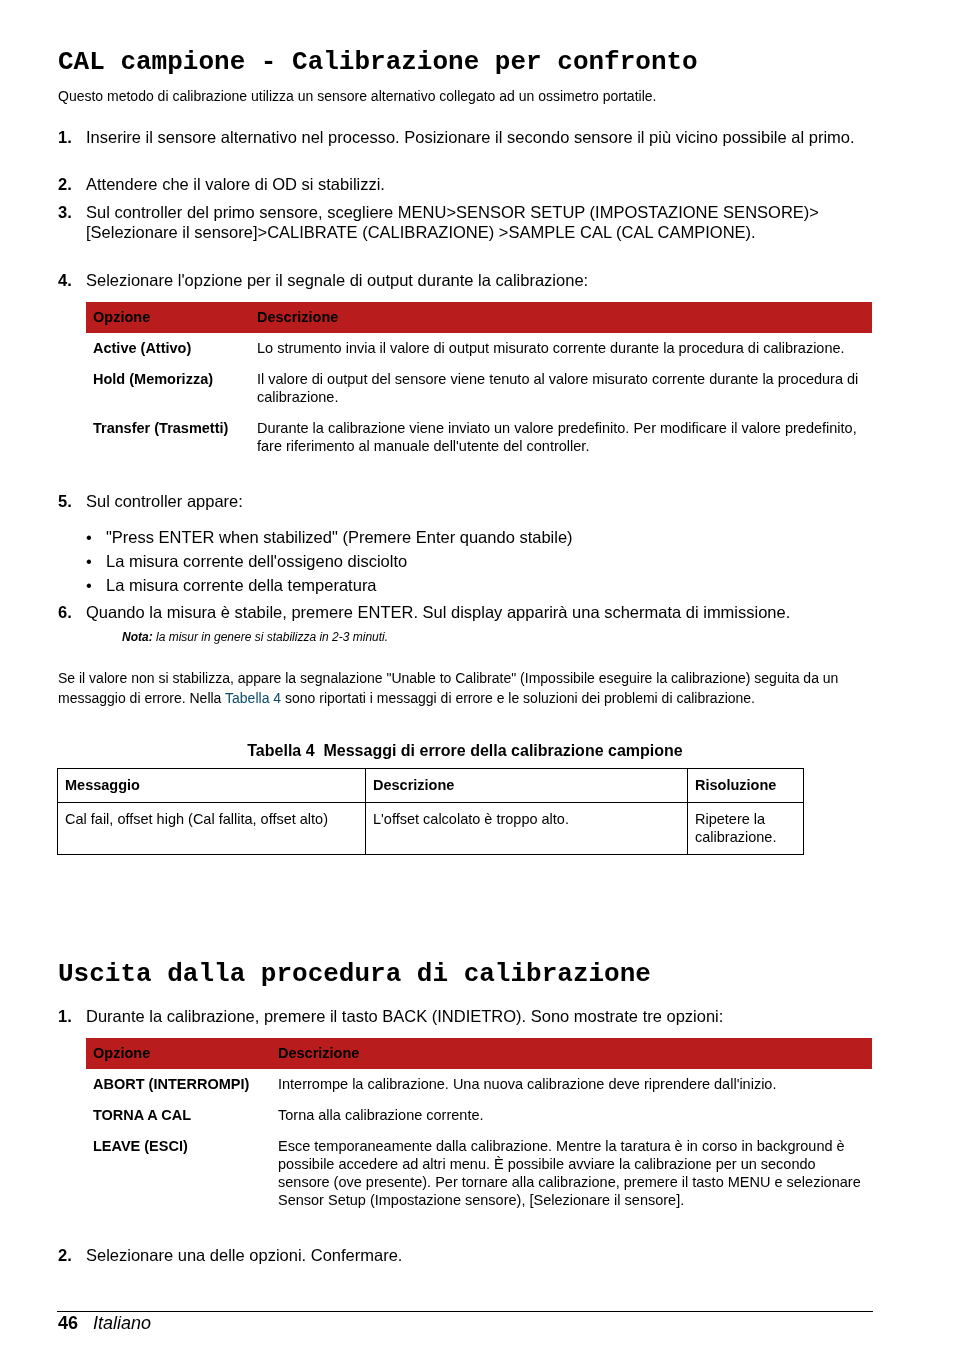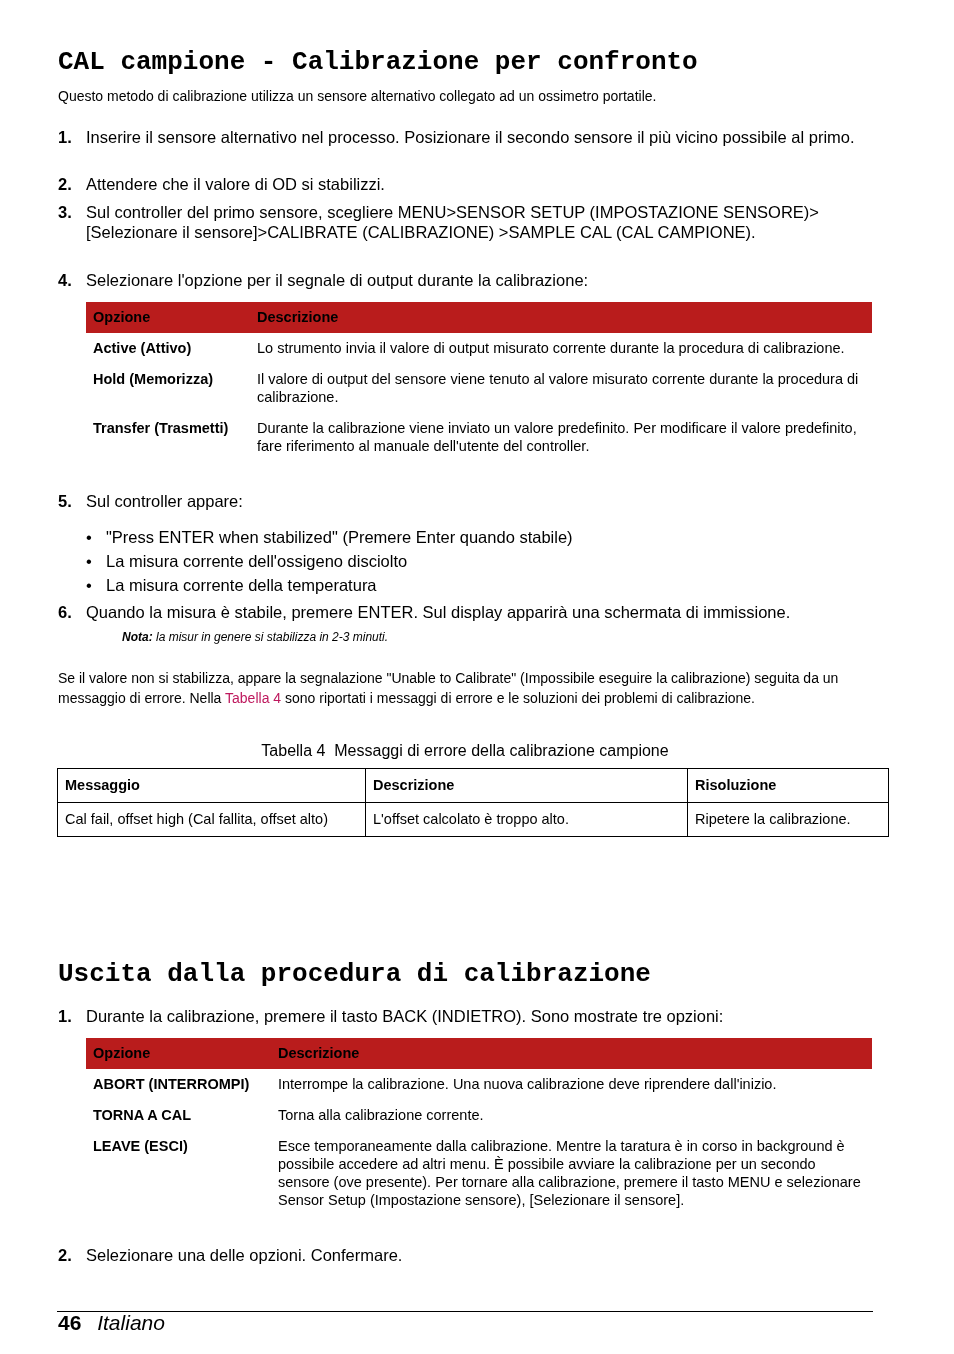--- a/index.html
+++ b/index.html
@@ -10,24 +10,24 @@
   .step { position: absolute; left: 58px; width: 815px; font-size: 16.5px; line-height: 20px; }
   .step .num { position: absolute; left: 0; top: 0; font-weight: bold; }
   .step .txt { margin-left: 28px; display: block; }
   .opt-table { position: absolute; left: 86px; width: 786px; border-collapse: collapse; font-size: 14.5px; line-height: 18px; }
   .opt-table th { background: #b91c1c; text-align: left; font-weight: bold; padding: 6px 7px 7px 7px; }
   .opt-table td { padding: 6px 7px 7px 7px; vertical-align: top; }
   .opt-table td.k { font-weight: bold; white-space: nowrap; }
   .bullet { position: absolute; left: 86px; font-size: 16.5px; line-height: 20px; }
   .bullet .dot { position: absolute; left: 0; }
   .bullet .t { margin-left: 20px; display: block; }
-  .err-table { position: absolute; left: 57px; top: 768px; width: 832px; border-collapse: collapse; font-size: 14.5px; line-height: 18px; }
+  .err-table { position: absolute; left: 57px; top: 768px; width: 747px; border-collapse: collapse; font-size: 14.5px; line-height: 18px; }
   .err-table th, .err-table td { border: 1px solid #000; text-align: left; vertical-align: top; padding: 7px 7px 8px 7px; }
   .err-table th { font-weight: bold; }
-  a.link { color: #be185d; text-decoration: none; }
+  a.link { color: #0c4a6e; text-decoration: none; }
 </style>
 </head>
 <body>
 
 <h1 class="abs" style="left:58px; top:47px;">CAL campione - Calibrazione per confronto</h1>
 <div class="abs p" style="left:58px; top:86px;">Questo metodo di calibrazione utilizza un sensore alternativo collegato ad un ossimetro portatile.</div>
 
 <div class="step" style="top:127px;">
   <span class="num">1.</span>
   <span class="txt">Inserire il sensore alternativo nel processo. Posizionare il secondo sensore il più vicino possibile al primo.</span>
@@ -90,21 +90,21 @@
   <span class="num">6.</span>
   <span class="txt">Quando la misura è stabile, premere ENTER. Sul display apparirà una schermata di immissione.</span>
 </div>
 
 <div class="abs" style="left:86px; top:628px; font-size:12px; font-style:italic; line-height:18px;margin-left:36px;">
   <b>Nota:</b><span> la misur in genere si stabilizza in 2-3 minuti.</span>
 </div>
 
 <div class="abs p" style="left:58px; top:668px; width:815px;"><span>Se il valore non si stabilizza, appare la segnalazione "Unable to Calibrate" (Impossibile eseguire la calibrazione) seguita da un messaggio di errore. Nella </span><a class="link" href="#">Tabella 4</a><span> sono riportati i messaggi di errore e le soluzioni dei problemi di calibrazione.</span></div>
 
-<div class="abs" style="left:57px; top:741px; width:816px; text-align:center; font-weight:normal; font-size:16px; line-height:20px; white-space:pre;">Tabella 4  Messaggi di errore della calibrazione campione</div>
+<div class="abs" style="left:57px; top:741px; width:816px; text-align:center; font-weight:bold; font-size:16px; line-height:20px; white-space:pre;">Tabella 4  Messaggi di errore della calibrazione campione</div>
 
 <table class="err-table">
   <thead>
     <tr>
       <th style="width:293px;">Messaggio</th>
       <th style="width:307px;">Descrizione</th>
       <th>Risoluzione</th>
     </tr>
   </thead>
   <tbody>
@@ -145,16 +145,16 @@
     </tr>
   </tbody>
 </table>
 
 <div class="step" style="top:1245px;">
   <span class="num">2.</span>
   <span class="txt">Selezionare una delle opzioni. Confermare.</span>
 </div>
 
 <div class="abs" style="left:57px; top:1311px; width:816px; border-top:1px solid #000;"></div>
-<div class="abs" style="left:58px; top:1313px; font-size:21px; line-height:20px;">
+<div class="abs" style="left:58px; top:1313px; font-size:18px; line-height:20px;">
   <b>46</b>
   <i style="margin-left:10px;">Italiano</i>
 </div>
 
 </body></html>

